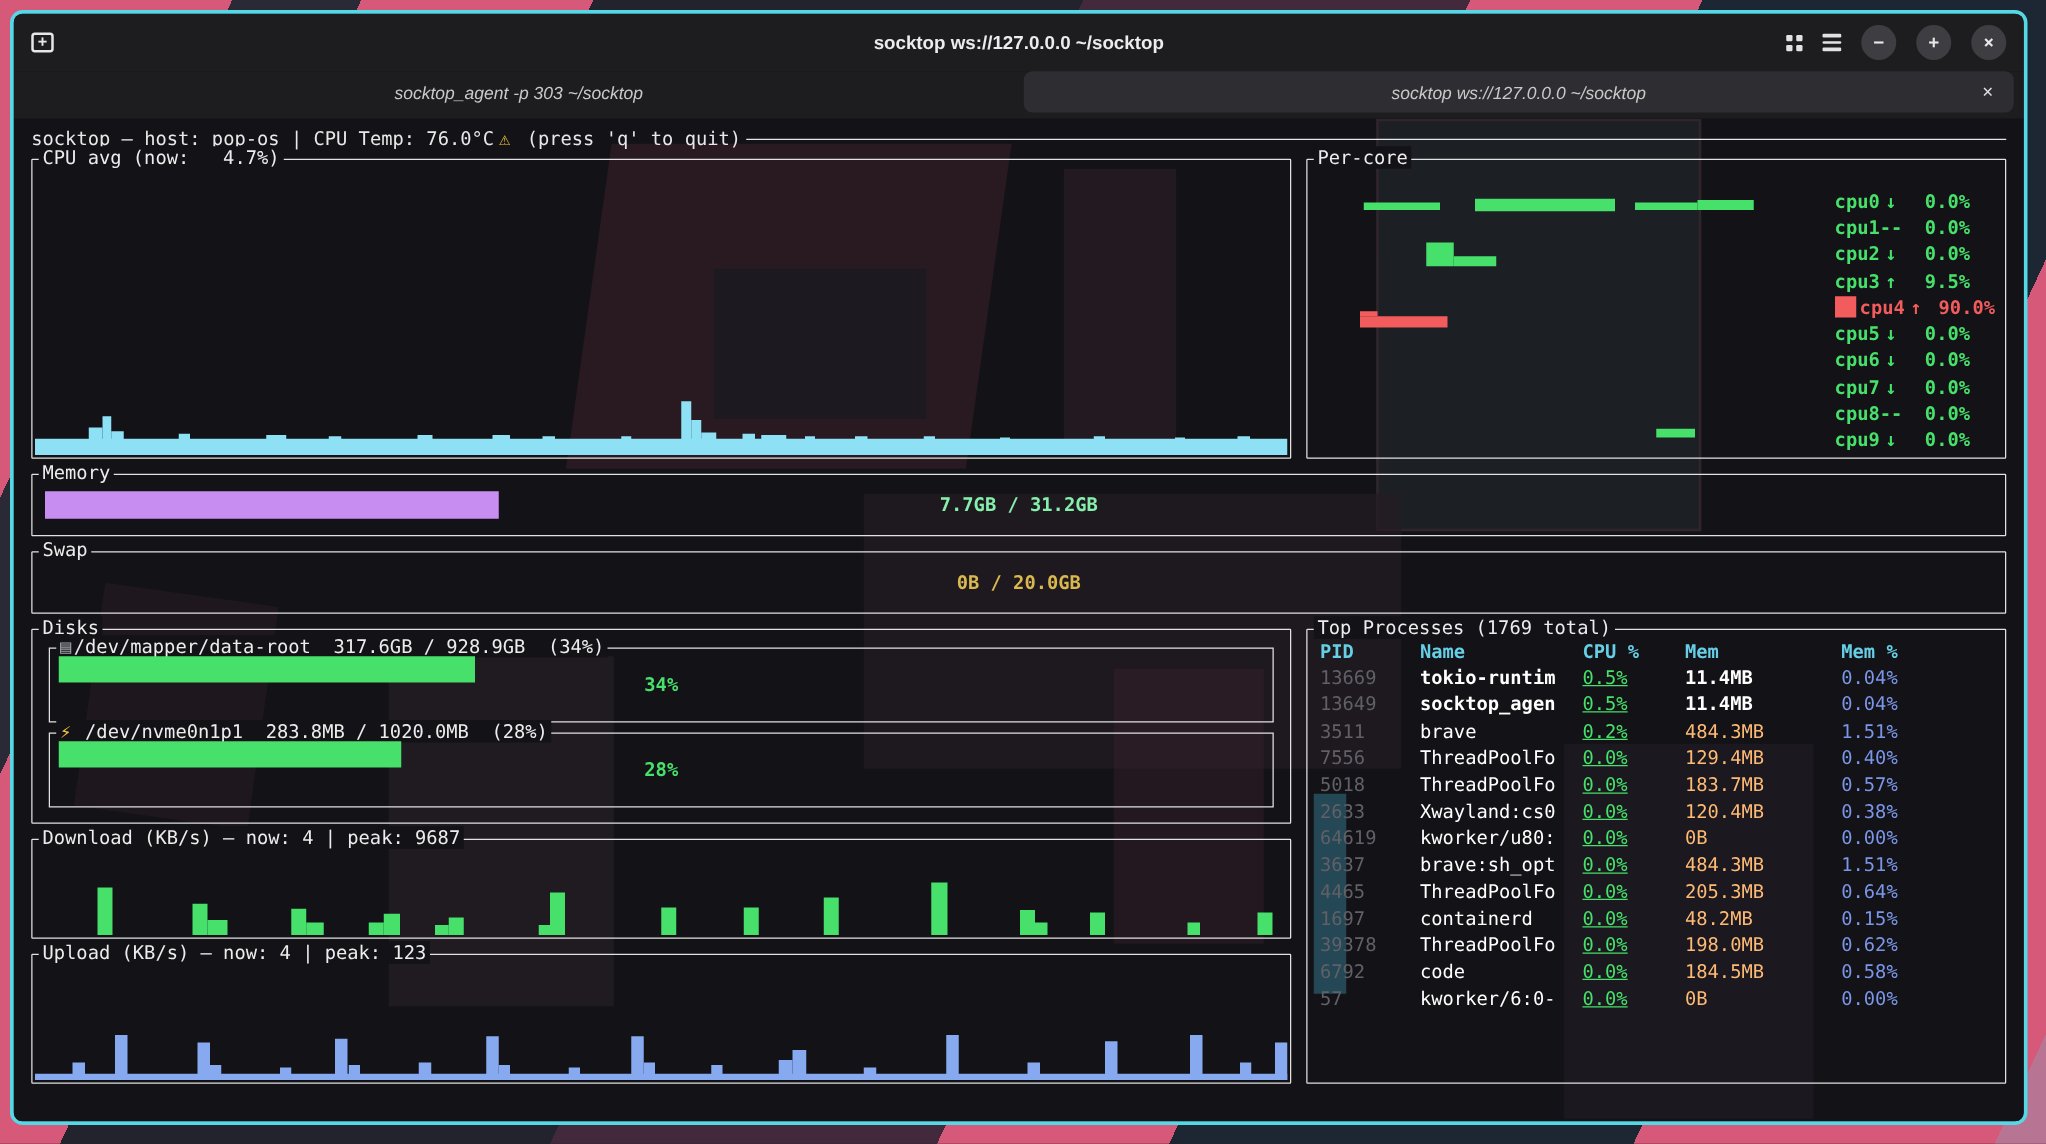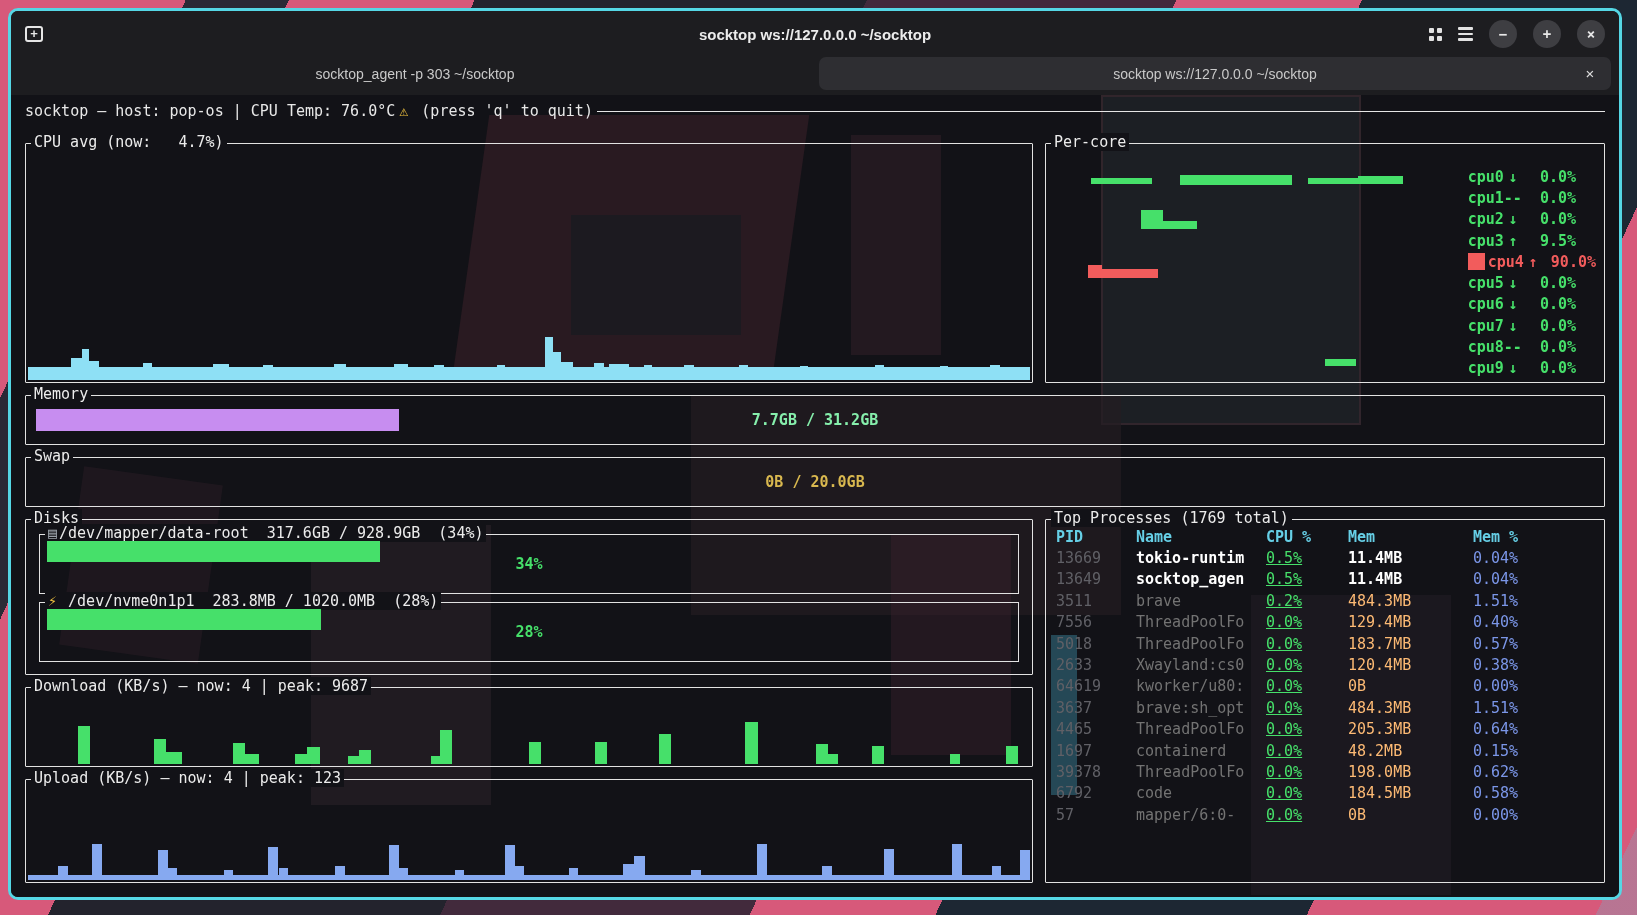--- a/index.html
+++ b/index.html
@@ -27,34 +27,34 @@
   .win-title{ position:absolute; left:0; right:0; text-align:center; color:#ececec; font-size:15px; font-weight:bold; pointer-events:none; }
   .tb-right{ margin-left:auto; display:flex; align-items:center; gap:16px; z-index:2; }
   .tile-icon{ display:grid; grid-template-columns:5px 5px; grid-template-rows:5px 5px; gap:3px; }
   .tile-icon i{ background:#e2e2e2; border-radius:1px; }
   .menu-icon{ display:flex; flex-direction:column; gap:3px; }
   .menu-icon i{ width:15px; height:2.5px; background:#e2e2e2; border-radius:1px; }
   .circ{ width:28px; height:28px; border-radius:50%; background:#3e3e42; color:#e8e8e8; display:flex; align-items:center; justify-content:center; font-size:14px; font-weight:bold; cursor:pointer; font-family:"DejaVu Sans Mono",monospace; }
 
   
   .tabbar{ height:38px; flex:0 0 38px; background:#1d1d20; display:flex; align-items:stretch; padding:0 8px 5px 8px; gap:8px; }
-  .tab{ flex:1 1 0; display:flex; align-items:center; justify-content:center; color:#c9c9c9; font-size:14px; border-radius:7px; position:relative; cursor:pointer; }
+  .tab{ flex:1 1 0; display:flex; align-items:center; justify-content:center; color:#c9c9c9; font-size:14px; border-radius:7px; position:relative; cursor:pointer;font-style:italic; }
   .tab.active{ background:#2e2e32; }
   .tab-close{ position:absolute; right:12px; top:50%; transform:translateY(-50%); color:#e0e0e0; font-size:15px; width:18px; height:18px; display:flex; align-items:center; justify-content:center; cursor:pointer; }
 
   
   .screen{ flex:1; position:relative; font-family:"DejaVu Sans Mono",monospace; font-size:15px; color:#e8e8e8; background:#121217; overflow:hidden; }
   .deco{ position:absolute; z-index:0; pointer-events:none; }
   .screen-inner{ position:relative; z-index:1; padding:4px 14px 0 14px; height:100%; display:flex; flex-direction:column; }
 
   .app-header{ display:flex; align-items:center; height:24px; white-space:pre; }
   .warn{ color:#f0c23e; font-weight:bold; padding:0 4px; }
   .rule{ flex:1; height:0; border-top:1.5px solid #e6e6e6; margin-left:4px; }
 
-  .grid{ display:grid; grid-template-columns:1008px 1fr; grid-template-rows:240px 50px 50px 156px 80px 104px; gap:12px; margin-top:20px; }
+  .grid{ display:grid; grid-template-columns:1008px 1fr; grid-template-rows:240px 50px 50px 156px 80px 104px; gap:12px; margin-top:4px; }
 
   .panel{ position:relative; border:1.5px solid #e2e2e2; border-radius:1px; }
   .ptitle{ position:absolute; top:-11px; left:5px; background:#121217; padding:0 3px; white-space:pre; color:#ececec; font-size:15px; }
   .span2{ grid-column:1 / span 2; }
   #proc-panel{ grid-column:2; grid-row:4 / span 3; }
 
   
   .spark{ position:absolute; left:2px; right:2px; bottom:2px; top:14px; overflow:hidden; }
   .spark-base{ position:absolute; left:0; right:0; bottom:0; }
   .spark-bar{ position:absolute; bottom:0; }
@@ -82,21 +82,21 @@
 
   
   .proc-wrap{ position:absolute; inset:6px 8px 4px 10px; display:flex; flex-direction:column; }
   .proc-row{ display:grid; grid-template-columns:80px 130px 82px 125px 1fr; height:21.4px; align-items:center; white-space:pre; }
   .proc-head{ color:var(--table-header-cyan,#66cfe6); font-weight:bold; }
   .c-pid{ color:var(--pid-gray,#5b5b60); }
   .c-cpu{ color:var(--green,#46e06a);text-decoration:underline; }
   .c-mem{ color:#fdba74; }
   .c-memp{ color:var(--memp-blue,#7b96e8); }
   .proc-row.bold .c-name, .proc-row.bold .c-mem{ color:#ffffff; font-weight:bold; }
-  .c-name{ color:#737373; }
+  .c-name{ color:#ffffff; }
 </style>
 </head>
 <body>
 
 <div class="window">
 
   <div class="titlebar">
     <div class="newtab-btn"></div>
     <div class="win-title">socktop ws://127.0.0.0 ~/socktop</div>
     <div class="tb-right">
@@ -249,21 +249,21 @@
                 <div class="proc-row"><span class="c-pid">3511</span><span class="c-name">brave</span><span class="c-cpu">0.2%</span><span class="c-mem">484.3MB</span><span class="c-memp">1.51%</span></div>
                 <div class="proc-row"><span class="c-pid">7556</span><span class="c-name">ThreadPoolFo</span><span class="c-cpu">0.0%</span><span class="c-mem">129.4MB</span><span class="c-memp">0.40%</span></div>
                 <div class="proc-row"><span class="c-pid">5018</span><span class="c-name">ThreadPoolFo</span><span class="c-cpu">0.0%</span><span class="c-mem">183.7MB</span><span class="c-memp">0.57%</span></div>
                 <div class="proc-row"><span class="c-pid">2633</span><span class="c-name">Xwayland:cs0</span><span class="c-cpu">0.0%</span><span class="c-mem">120.4MB</span><span class="c-memp">0.38%</span></div>
                 <div class="proc-row"><span class="c-pid">64619</span><span class="c-name">kworker/u80:</span><span class="c-cpu">0.0%</span><span class="c-mem">0B</span><span class="c-memp">0.00%</span></div>
                 <div class="proc-row"><span class="c-pid">3637</span><span class="c-name">brave:sh_opt</span><span class="c-cpu">0.0%</span><span class="c-mem">484.3MB</span><span class="c-memp">1.51%</span></div>
                 <div class="proc-row"><span class="c-pid">4465</span><span class="c-name">ThreadPoolFo</span><span class="c-cpu">0.0%</span><span class="c-mem">205.3MB</span><span class="c-memp">0.64%</span></div>
                 <div class="proc-row"><span class="c-pid">1697</span><span class="c-name">containerd</span><span class="c-cpu">0.0%</span><span class="c-mem">48.2MB</span><span class="c-memp">0.15%</span></div>
                 <div class="proc-row"><span class="c-pid">39378</span><span class="c-name">ThreadPoolFo</span><span class="c-cpu">0.0%</span><span class="c-mem">198.0MB</span><span class="c-memp">0.62%</span></div>
                 <div class="proc-row"><span class="c-pid">6792</span><span class="c-name">code</span><span class="c-cpu">0.0%</span><span class="c-mem">184.5MB</span><span class="c-memp">0.58%</span></div>
-                <div class="proc-row"><span class="c-pid">57</span><span class="c-name">mapper/6:0-</span><span class="c-cpu">0.0%</span><span class="c-mem">0B</span><span class="c-memp">0.00%</span></div>
+                <div class="proc-row"><span class="c-pid">57</span><span class="c-name">kworker/6:0-</span><span class="c-cpu">0.0%</span><span class="c-mem">0B</span><span class="c-memp">0.00%</span></div>
               </div>
           </div>
         </div>
 
         <div class="panel">
           <span class="ptitle">Download (KB/s) — now: 4 | peak: 9687</span>
           <div class="spark" id="dl-spark">
               <div class="spark-bar" style="left: 5%; width: 1.2%; height: 38px; background: rgb(70, 224, 106);"></div>
               <div class="spark-bar" style="left: 12.6%; width: 1.2%; height: 25px; background: rgb(70, 224, 106);"></div>
               <div class="spark-bar" style="left: 13.8%; width: 1.6%; height: 12px; background: rgb(70, 224, 106);"></div>

